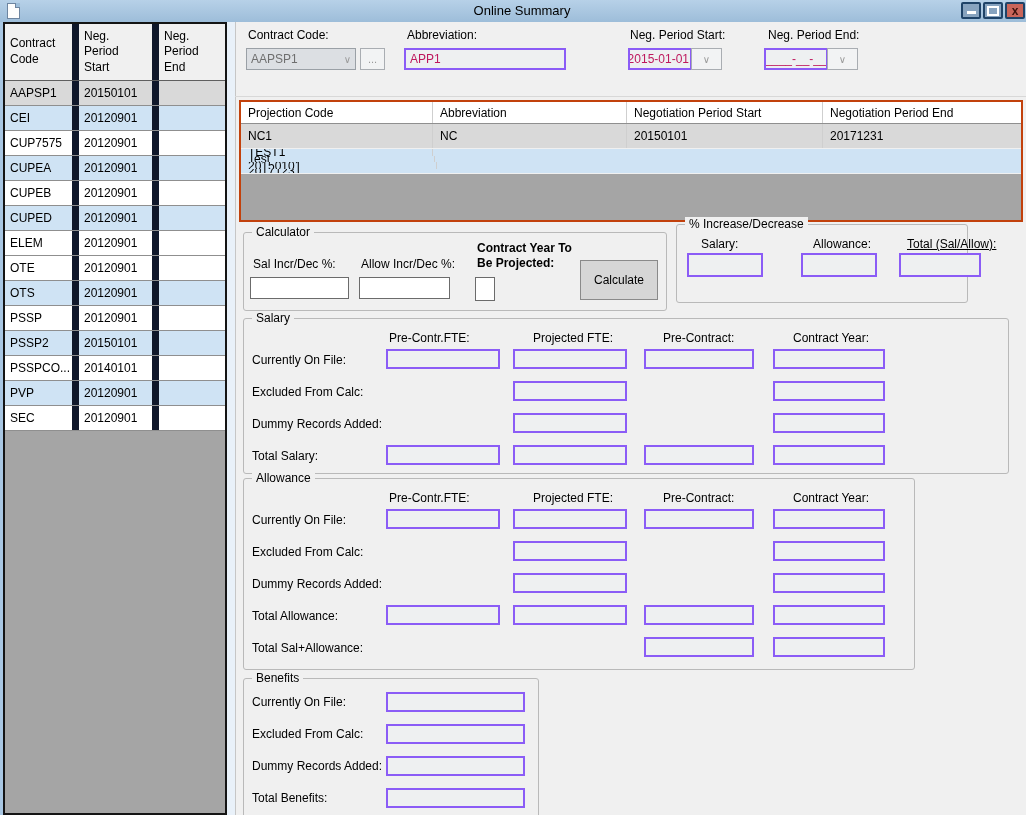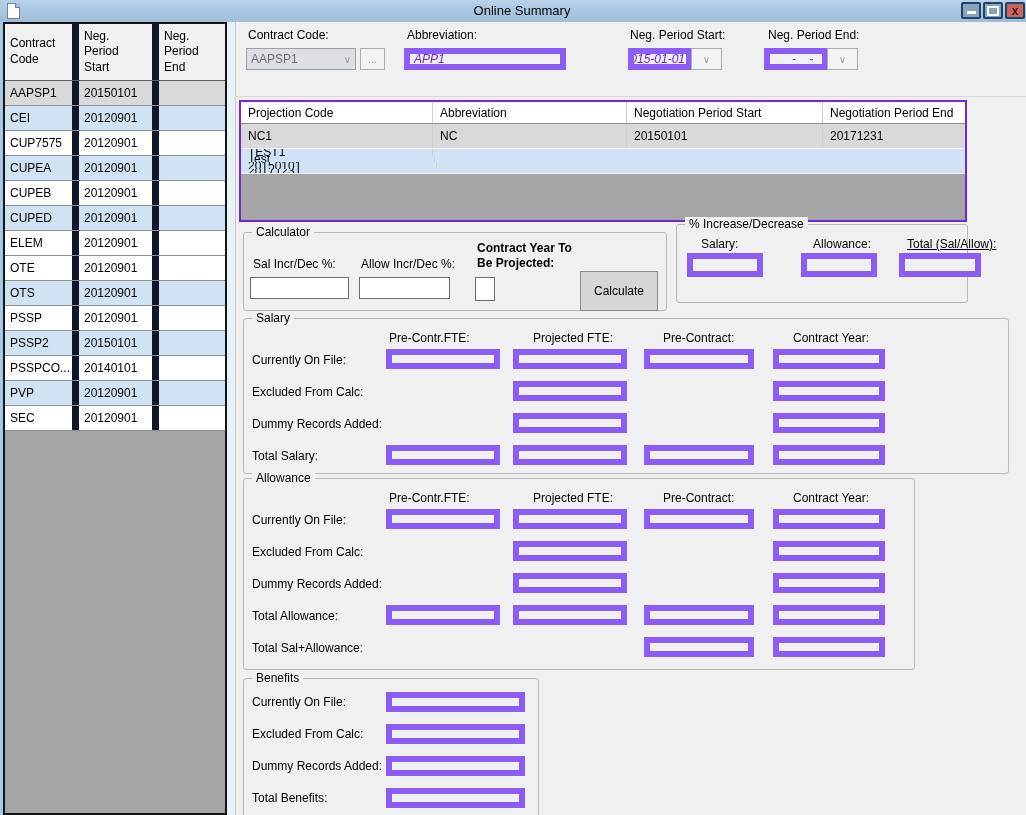--- a/index.html
+++ b/index.html
@@ -35,33 +35,33 @@
     display:flex;align-items:center;overflow:hidden;white-space:nowrap;}
   .l0{width:74px;}.l1{width:80px;}.l2{flex:1;border-right:none;}
   .hcell{white-space:normal;line-height:1.3;}
   .lrow.sel{background:#d9d9d9;}.lrow.blue{background:#cfe3f4;}.lrow.white{background:#ffffff;}
   
   .rightpanel{position:absolute;left:235px;top:22px;width:791px;height:793px;background:#f0f0f0;
     border-left:1px solid #c6c6c6;box-sizing:border-box;}
   .hline{position:absolute;left:235px;top:96px;width:791px;height:1px;background:#d8d8d8;}
   .lab{position:absolute;white-space:nowrap;}
   .boldlab{font-weight:bold;}
-  .dfield{position:absolute;background:#eef0f1;border:6px solid #8b5cf6;box-sizing:border-box;
-    color:#6d28d9;padding:2px 4px;overflow:hidden;white-space:nowrap;display:flex;align-items:center;font-style:italic;}
+  .dfield{position:absolute;background:#eef0f1;border:2px solid #8b5cf6;box-sizing:border-box;
+    color:#be185d;padding:2px 4px;overflow:hidden;white-space:nowrap;display:flex;align-items:center;}
   .wfield{position:absolute;background:#ffffff;border:1px solid #6b6b6b;box-sizing:border-box;}
   .combo{position:absolute;background:#dcdfe3;border:1px solid #9aa0a6;box-sizing:border-box;
     color:#6f6f6f;display:flex;align-items:center;padding:0 4px;}
   .combo .chev{margin-left:auto;color:#9a9a9a;font-size:10px;}
   .ddbtn{position:absolute;background:#f2f3f4;border:1px solid #a9adb2;box-sizing:border-box;
     display:flex;align-items:center;justify-content:center;color:#9a9a9a;font-size:10px;}
   .clipright{justify-content:flex-end;}
   .maskfield{justify-content:center;letter-spacing:0;}
   
-  .ptable{position:absolute;left:239px;top:100px;width:728px;height:122px;background:#a5a5a5;
-    border:2px solid #6d28d9;box-sizing:border-box;overflow:hidden;}
+  .ptable{position:absolute;left:239px;top:100px;width:784px;height:122px;background:#a5a5a5;
+    border:2px solid #c2410c;box-sizing:border-box;overflow:hidden;}
   .pheaderrow{display:flex;height:21px;background:#ffffff;border-bottom:1px solid #8f8f8f;}
   .prow{display:flex;height:24px;border-bottom:1px solid #f0f0f0;}
   .pcell{box-sizing:border-box;padding:2px 7px;border-right:1px solid #cfcfcf;
     display:flex;align-items:center;overflow:hidden;white-space:nowrap;}
   .p0{width:192px;}.p1{width:194px;}.p2{width:196px;}.p3{flex:1;border-right:none;}
   .prow.sel{background:#d9d9d9;}.prow.blue{background:#cfe3f4;flex-direction:column;}
   
   .group{position:absolute;border:1px solid #b9b9b9;border-radius:3px;box-sizing:border-box;}
   .glabel{position:absolute;top:-8px;left:8px;background:#f0f0f0;padding:0 4px;}
   .calcbtn{position:absolute;background:#d6d6d6;border:1px solid #8a8a8a;box-sizing:border-box;
@@ -218,21 +218,21 @@
 
 <div class="group" style="left:243px;top:232px;width:424px;height:79px;">
   <div class="glabel">Calculator</div>
   <div class="lab" style="left:9px;top:24px;">Sal Incr/Dec %:</div>
   <div class="lab" style="left:117px;top:24px;">Allow Incr/Dec %:</div>
   <div class="lab boldlab" style="left:233px;top:8px;">Contract Year To</div>
   <div class="lab boldlab" style="left:233px;top:23px;">Be Projected:</div>
   <div class="wfield" style="left:6px;top:44px;width:99px;height:22px;"></div>
   <div class="wfield" style="left:115px;top:44px;width:91px;height:22px;"></div>
   <div class="wfield" style="left:231px;top:44px;width:20px;height:24px;"></div>
-  <div class="calcbtn" style="left:336px;top:27px;width:78px;height:40px;margin-top:11px;">Calculate</div>
+  <div class="calcbtn" style="left:336px;top:27px;width:78px;height:40px;">Calculate</div>
 </div>
 
 <div class="group" style="left:676px;top:224px;width:292px;height:79px;">
   <div class="glabel">% Increase/Decrease</div>
   <div class="lab" style="left:24px;top:12px;">Salary:</div>
   <div class="lab" style="left:136px;top:12px;">Allowance:</div>
   <div class="lab" style="left:230px;top:12px;text-decoration:underline;">Total (Sal/Allow):</div>
   <div class="dfield" style="left:10px;top:28px;width:76px;height:24px;"></div>
   <div class="dfield" style="left:124px;top:28px;width:76px;height:24px;"></div>
   <div class="dfield" style="left:222px;top:28px;width:82px;height:24px;"></div>

